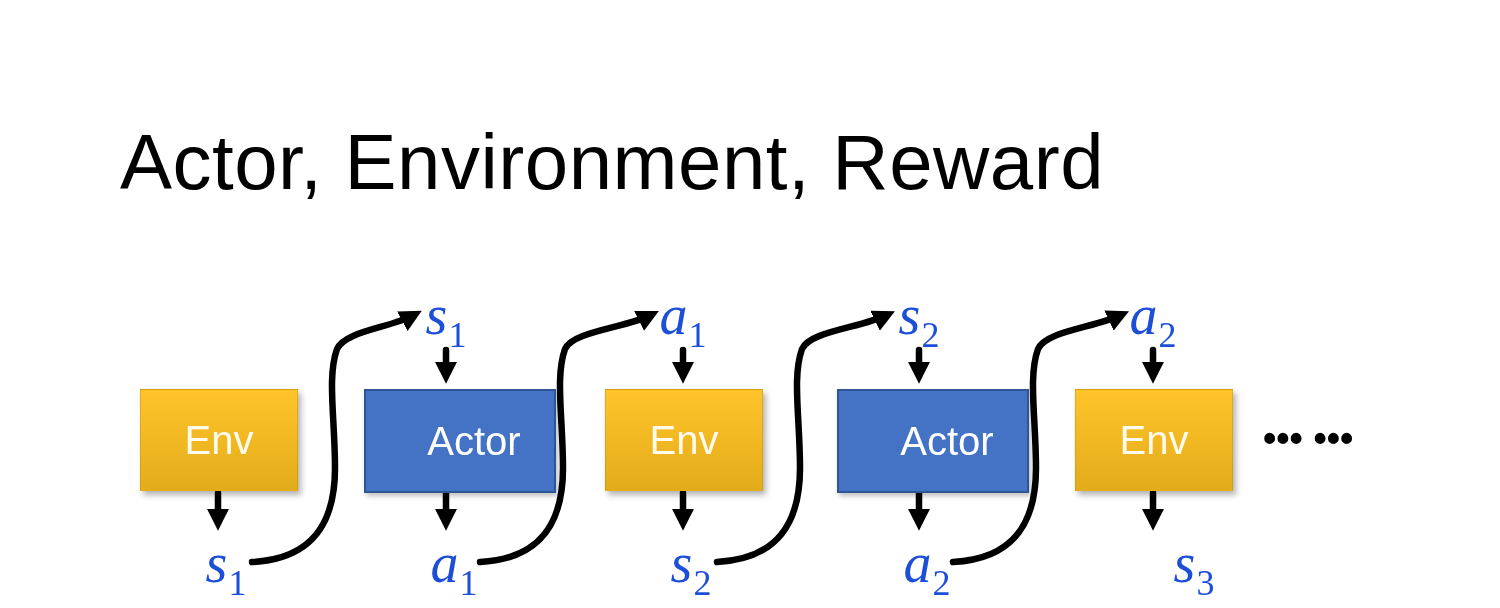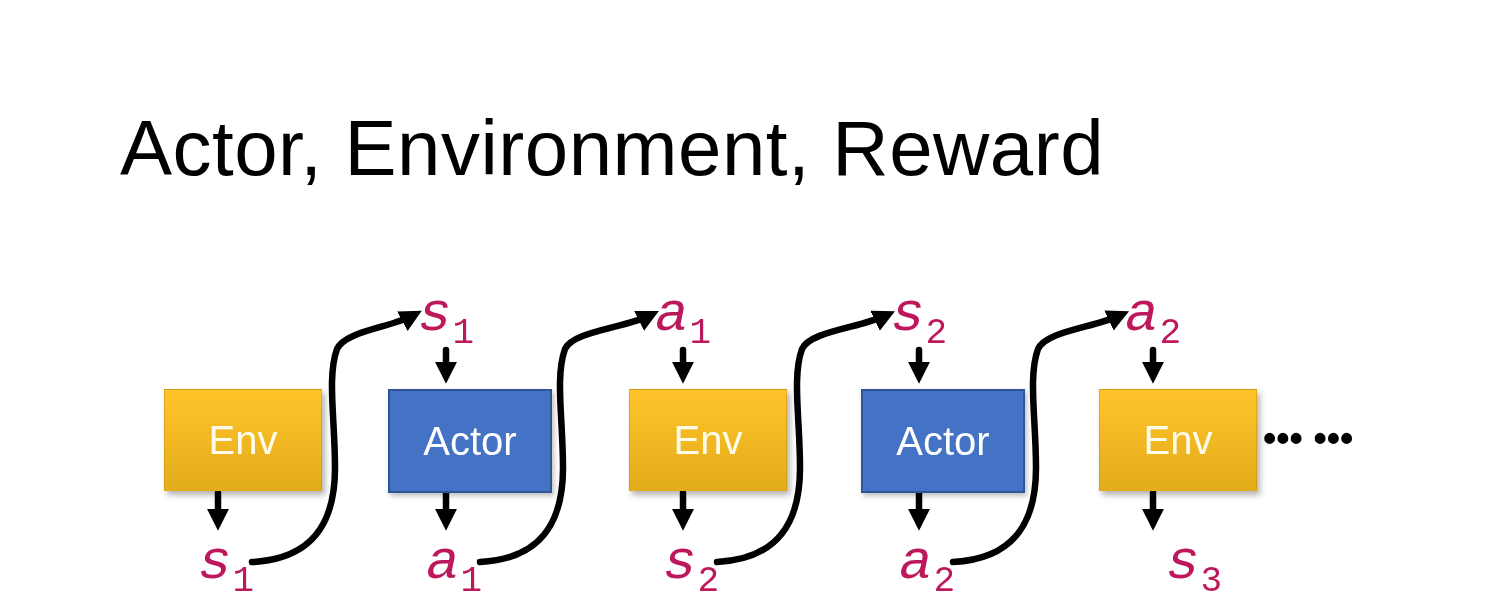--- a/index.html
+++ b/index.html
@@ -1,45 +1,46 @@
 <!DOCTYPE html>
 <html style="--title-color: #000000; --env-top: #FFC42A; --env-bottom: #E3AC1B; --env-text: #FFFCEE; --actor-fill: #4472C4; --actor-border: #2F5597; --actor-text: #FFFFFF; --arrow: #000000;"><head>
 <meta charset="utf-8">
 <style>
   html,body{margin:0;padding:0;background:#fff;}
   .stage{
     position:relative;width:1500px;height:608px;background:#ffffff;
     overflow:hidden;font-family:"Liberation Sans",sans-serif;
   }
   .title{
-    position:absolute;left:120px;top:104px;margin:0;
+    position:absolute;left:120px;top:118px;margin:0;
     font-size:78px;font-weight:300;line-height:1.15;letter-spacing:0.5px;
     color:var(--title-color,#000);white-space:nowrap;
   }
   .box{
     position:absolute;top:389px;height:100px;
     display:flex;align-items:center;justify-content:center;
-    font-size:40px;line-height:1;margin-left:24px;
+    font-size:40px;line-height:1;
   }
   .box.env{
     background:linear-gradient(180deg,var(--env-top,#FFC42A) 0%,var(--env-bottom,#E3AC1B) 100%);
     color:var(--env-text,#FFFCEE);
     border:1px solid rgba(180,130,0,0.35);
     box-shadow:3px 4px 6px rgba(0,0,0,0.30);
   }
   .box.actor{
     background:var(--actor-fill,#4472C4);
     color:var(--actor-text,#fff);
     border:2px solid var(--actor-border,#2F5597);
     box-shadow:2px 3px 5px rgba(0,0,0,0.25);
+    padding-left:28px;
   }
   .mlabel{
     position:absolute;transform:translateX(-50%);
-    font-family:Liberation Mono, monospace;font-style:italic;
-    font-size:56px;line-height:1;color:#be185d;white-space:nowrap;
+    font-family:Liberation Serif, serif;font-style:italic;
+    font-size:56px;line-height:1;color:#1d4ed8;white-space:nowrap;
   }
   .mlabel .sub{
     font-size:36px;font-style:normal;vertical-align:-13px;margin-left:1px;
   }
   .mlabel.toprow{top:287px;}
   .mlabel.bottomrow{top:535px;}
   .ellipsis{
     position:absolute;left:1263px;top:419px;
     font-size:38px;font-weight:bold;line-height:1;letter-spacing:0px;
     color:var(--arrow,#000);white-space:nowrap;

